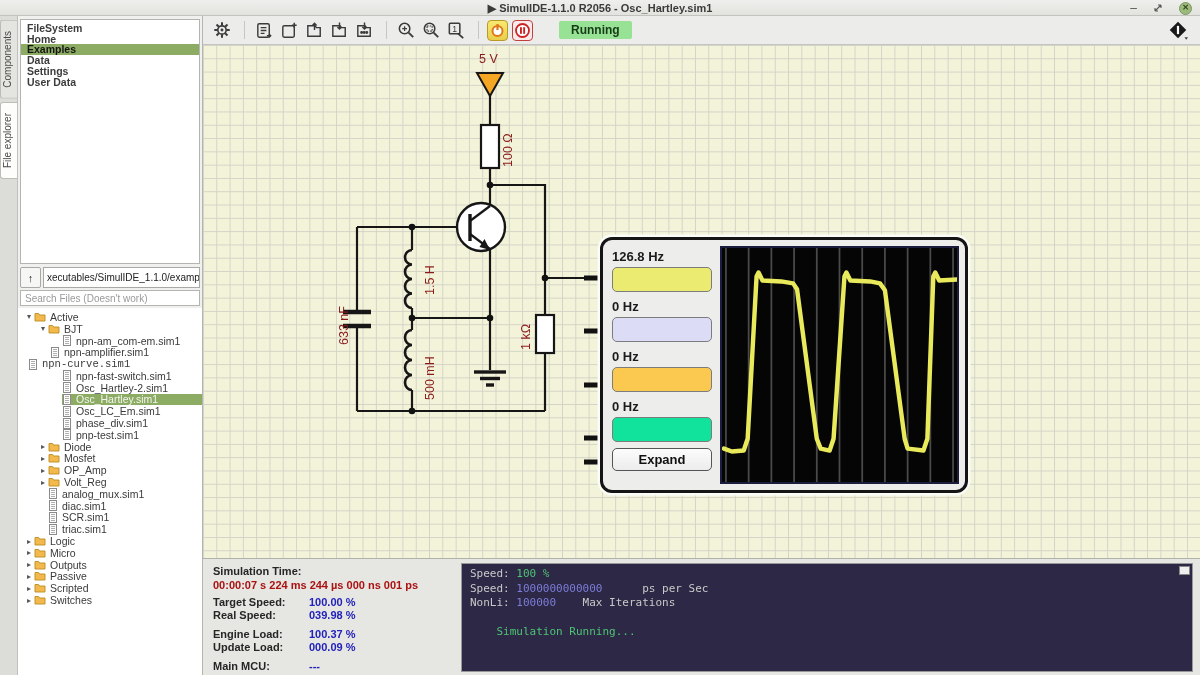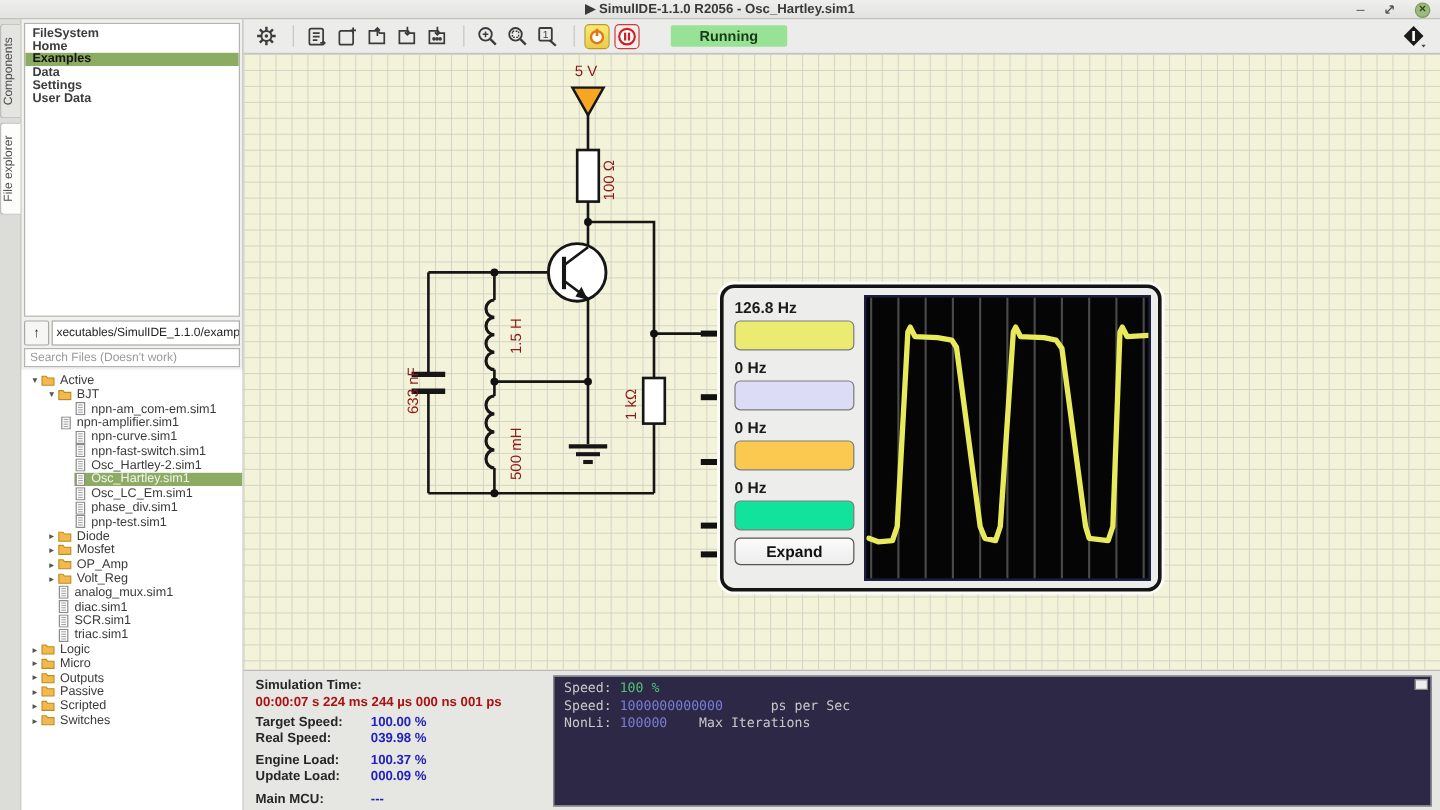--- a/index.html
+++ b/index.html
@@ -61,21 +61,21 @@
   .toolbar{height:29px;background:#ececea;border-bottom:1px solid #c4c4c0;
     display:flex;align-items:center;padding:0 8px;}
   .tico{width:22px;height:22px;display:flex;align-items:center;
     justify-content:center;margin-right:3px;}
   .tsep{width:1px;height:18px;background:#c6c6c2;margin:0 8px;}
   .pwrbtn{width:21px;height:21px;border-radius:4px;margin-right:4px;border:1px solid;
     display:flex;align-items:center;justify-content:center;padding:0;}
   .pwr-on{background:linear-gradient(#f8ea70,#e9cd4b);border-color:#b89a28;}
   .pwr-pause{background:#fbeaea;border-color:#c04040;}
   .running{margin-left:22px;background:#97e294;border-radius:2px;height:18px;
-    padding:0 24px;font-size:12px;font-weight:bold;color:#173a17;
+    padding:0 12px;font-size:12px;font-weight:bold;color:#173a17;
     display:flex;align-items:center;}
   .tspacer{flex:1;}
 
   
   .canvas{position:relative;flex:1;background-color:#f3f3da;
     background-image:linear-gradient(to right,#d3d3c7 1px,transparent 1px),
                      linear-gradient(to bottom,#d3d3c7 1px,transparent 1px);
     background-size:13.3px 13.3px;overflow:hidden;}
   .canvas > svg{position:absolute;left:0;top:0;}
 
@@ -186,21 +186,21 @@
           <span class="hl">
             <span class="ticon">
               <svg width="10" height="11" viewBox="0 0 10 11">
                 <rect x="1.5" y="0.5" width="7" height="10" fill="#fdfdfd" stroke="#8a8a8a"></rect>
                 <path d="M3,2.5 h4 M3,4.5 h4 M3,6.5 h4 M3,8.5 h4" stroke="#9a9a9a" stroke-width="0.8" fill="none"></path>
               </svg>
             </span>
             <span class="tlabel">npn-amplifier.sim1</span>
           </span>
         </div>
-        <div class="titem" style="padding-left: 34px;">
+        <div class="titem" style=" font-family: Liberation Mono, monospace;">
           <span class="arrow"></span>
           <span class="hl">
             <span class="ticon">
               <svg width="10" height="11" viewBox="0 0 10 11">
                 <rect x="1.5" y="0.5" width="7" height="10" fill="#fdfdfd" stroke="#8a8a8a"></rect>
                 <path d="M3,2.5 h4 M3,4.5 h4 M3,6.5 h4 M3,8.5 h4" stroke="#9a9a9a" stroke-width="0.8" fill="none"></path>
               </svg>
             </span>
             <span class="tlabel">npn-curve.sim1</span>
           </span>
@@ -687,16 +687,17 @@
             <span class="slabel"></span>
             <span class="sval">---</span>
           </div>
       </div>
       <div class="console" id="console">
         <span class="console-detach"></span>
           <div class="cline"><span class="c-fg">Speed: </span><span class="c-green">100 %</span></div>
           <div class="cline"><span class="c-fg">Speed: </span><span class="c-num">1000000000000</span><span class="c-fg">      ps per Sec</span></div>
           <div class="cline"><span class="c-fg">NonLi: </span><span class="c-num">100000</span><span class="c-fg">    Max Iterations</span></div>
           <div class="cline">&nbsp;</div>
+          <div class="cline"><span class="c-green">    Simulation Running...</span></div>
         </div>
     </div>
   </div>
 </div>
 
 </body></html>

